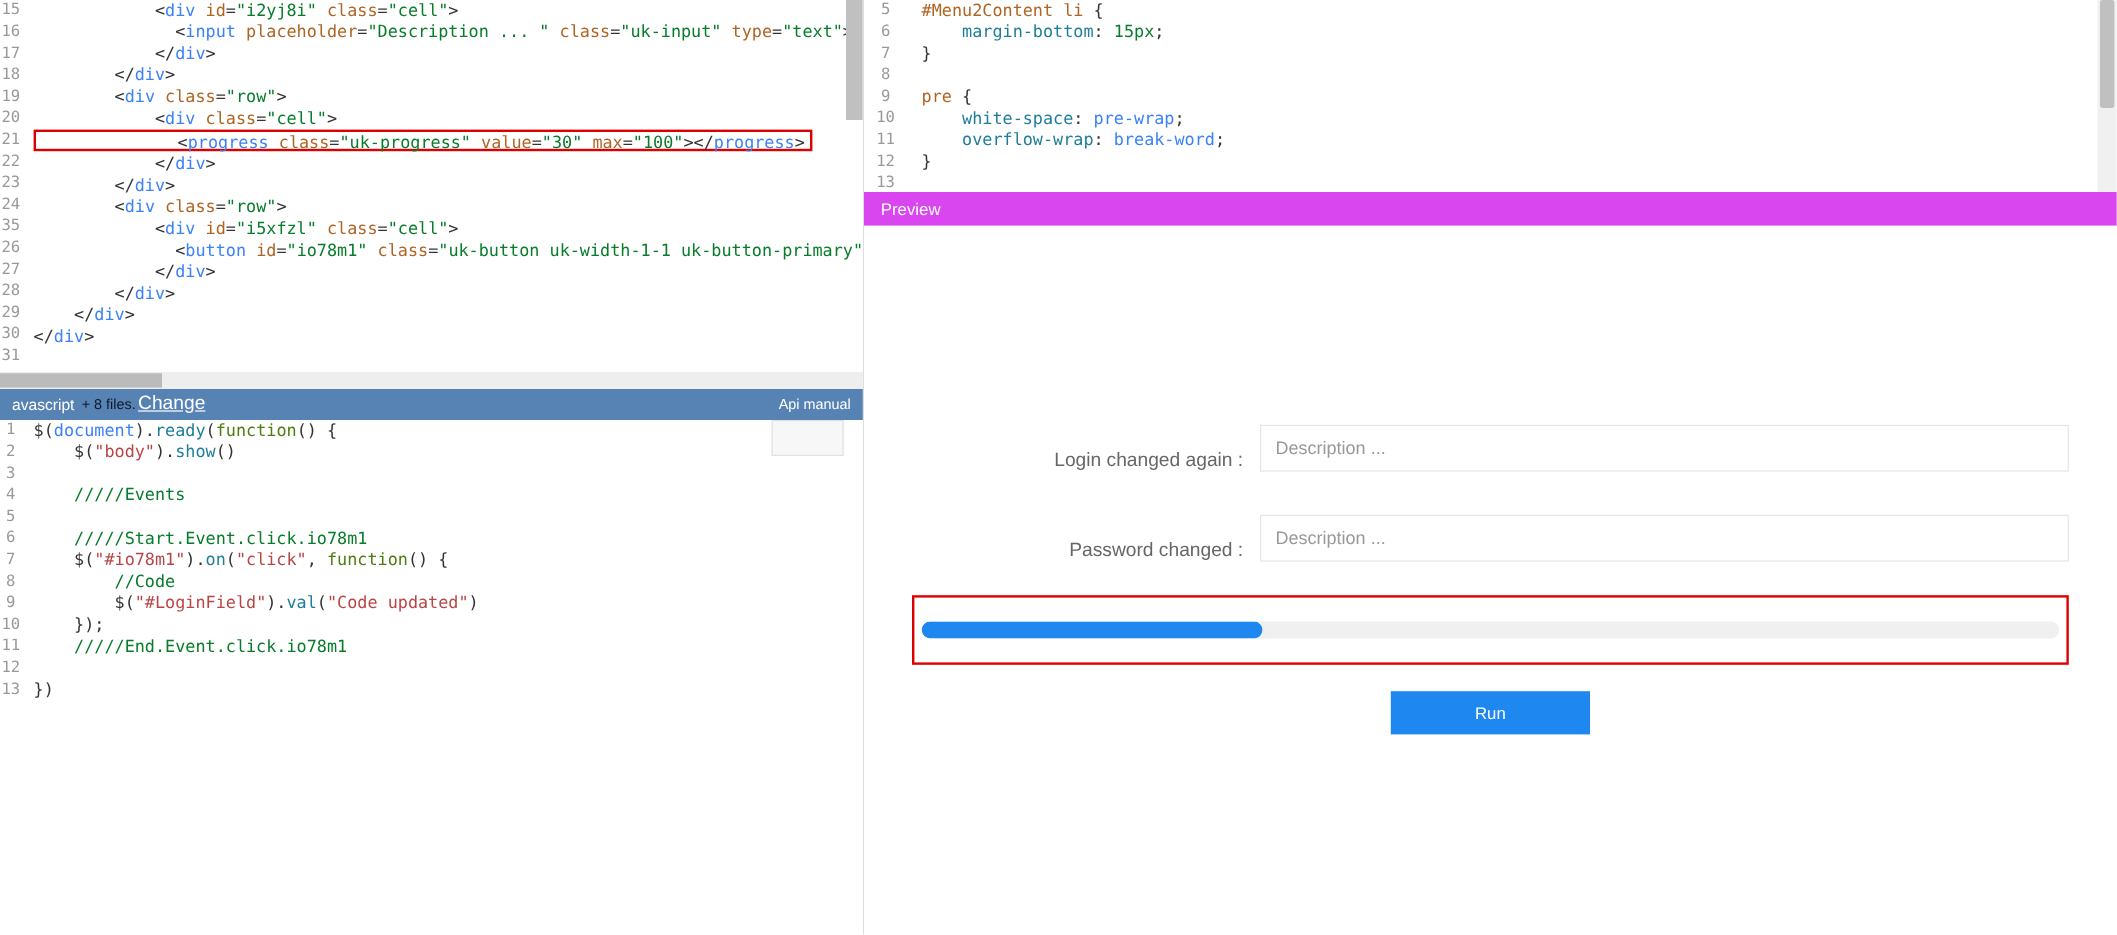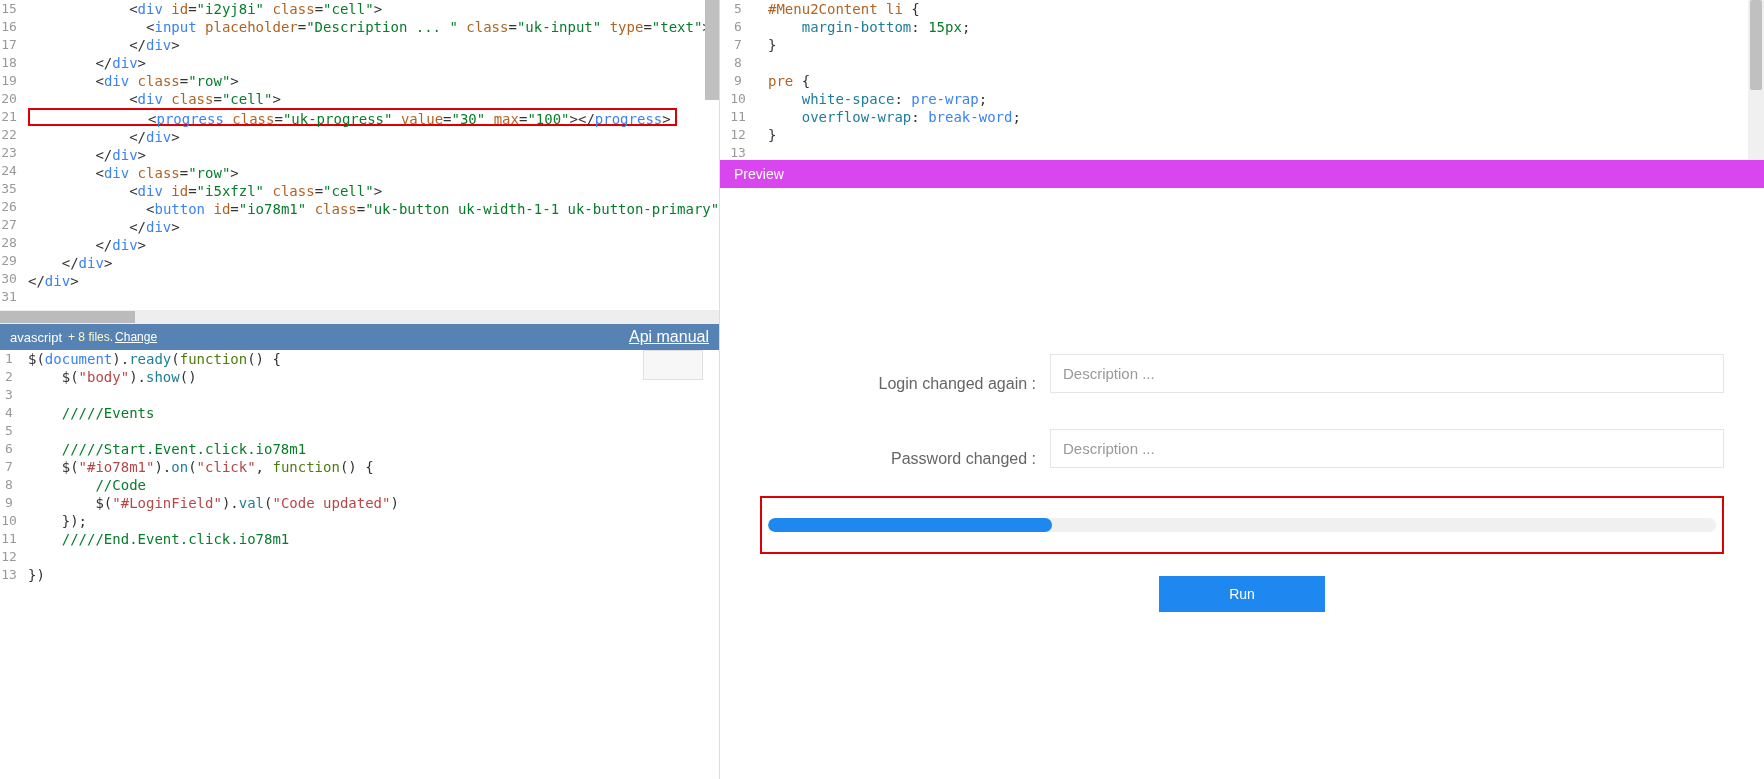--- a/index.html
+++ b/index.html
@@ -26,24 +26,24 @@
 .t-prop { color: #1e7e99; }
 
 .html-editor { height: 310px; overflow: auto; position: relative; }
 .html-editor::-webkit-scrollbar { height: 14px; width: 14px; }
 .html-editor::-webkit-scrollbar-thumb { background: #bbb; }
 .html-editor::-webkit-scrollbar-track { background: #eee; }
 .scroll-h { height: 14px; background: #eee; position: relative; }
 .scroll-h-thumb { position: absolute; left: 0; top: 1px; height: 12px; width: 135px; background: #bbb; }
 
 .panel-header { background: #5683b4; color: #fff; padding: 4px 10px; font-family: -apple-system, Segoe UI, sans-serif; font-size: 13px; display: flex; align-items: center; }
-.panel-header .files { color: #fef9c3; margin-left: 6px; font-size: 12px; }
-.panel-header .change { color: #fff; text-decoration: underline; margin-left: 2px; font-size: 12px; cursor: pointer; }
+.panel-header .files { color: #0f172a; margin-left: 6px; font-size: 12px; }
+.panel-header .change { color: #fff; text-decoration: underline; margin-left: 2px; font-size: 16px; cursor: pointer; }
 .panel-header .spacer { flex: 1; }
-.panel-header .api { color: #fff; text-decoration: underline; font-size: 16px; }
+.panel-header .api { color: #fff; font-size: 12px; }
 
 .js-editor { flex: 1; position: relative; overflow: auto; }
 .thumb-preview { position: absolute; right: 16px; top: 0; width: 60px; height: 30px; background: #f7f7f7; border: 1px solid #e0e0e0; }
 
 .css-editor { height: 160px; position: relative; overflow: hidden; }
 .css-scroll { position: absolute; right: 0; top: 0; bottom: 0; width: 16px; background: #f0f0f0; }
 .css-scroll-thumb { position: absolute; top: 0; left: 2px; width: 12px; height: 90px; background: #c0c0c0; border-radius: 2px; }
 
 .preview-header { background: #d946ef; color: #fff; padding: 6px 14px; font-family: -apple-system, Segoe UI, sans-serif; font-size: 14px; }
 .preview-body { flex: 1; padding: 40px; font-family: -apple-system, Segoe UI, sans-serif; display: flex; flex-direction: column; align-items: center; justify-content: center; }

